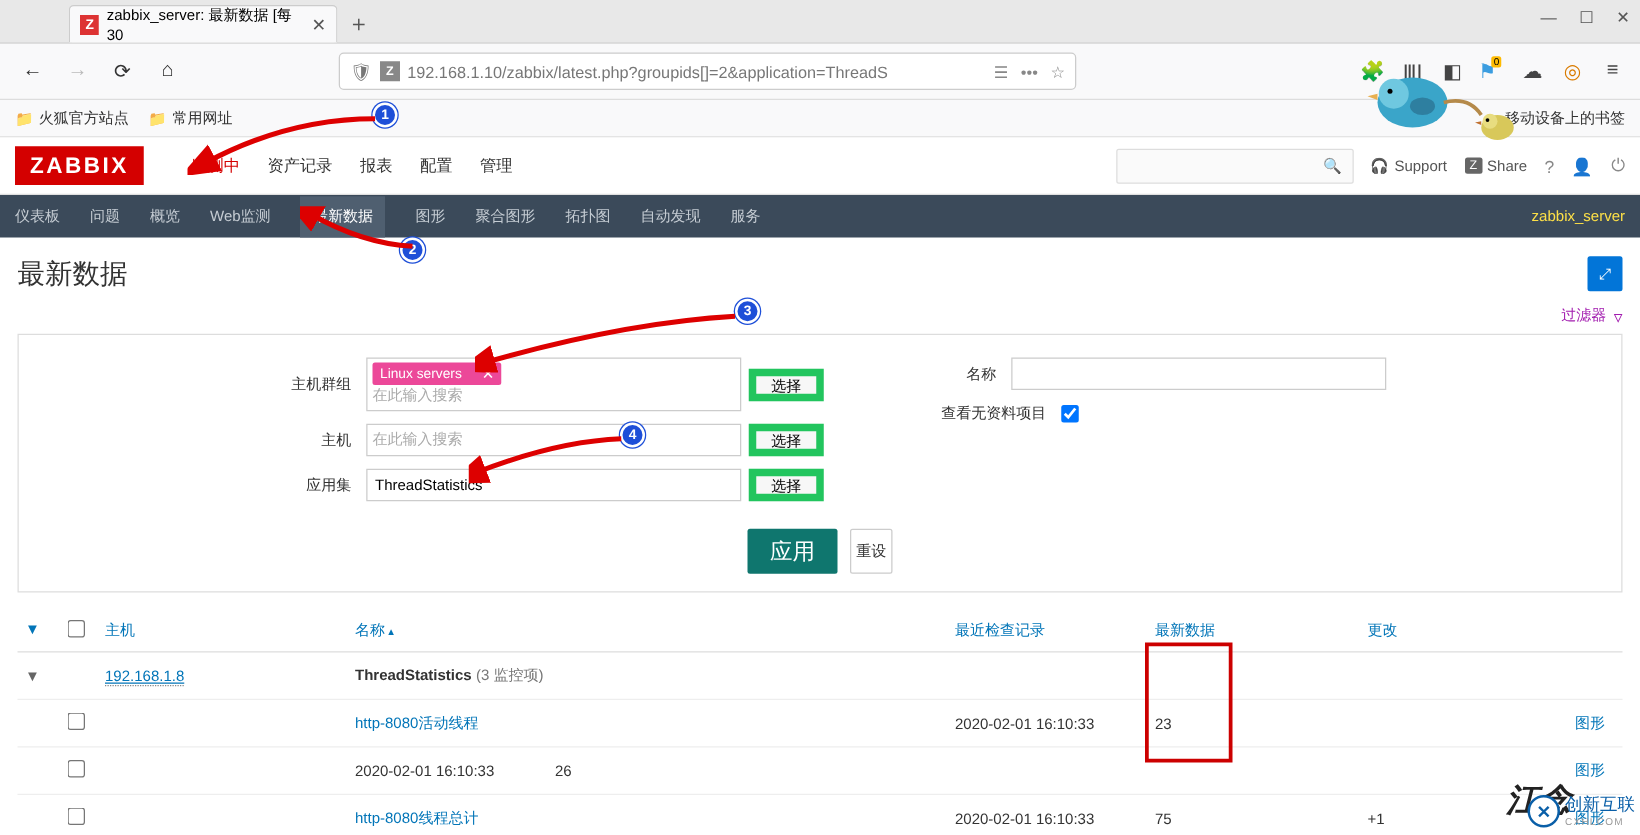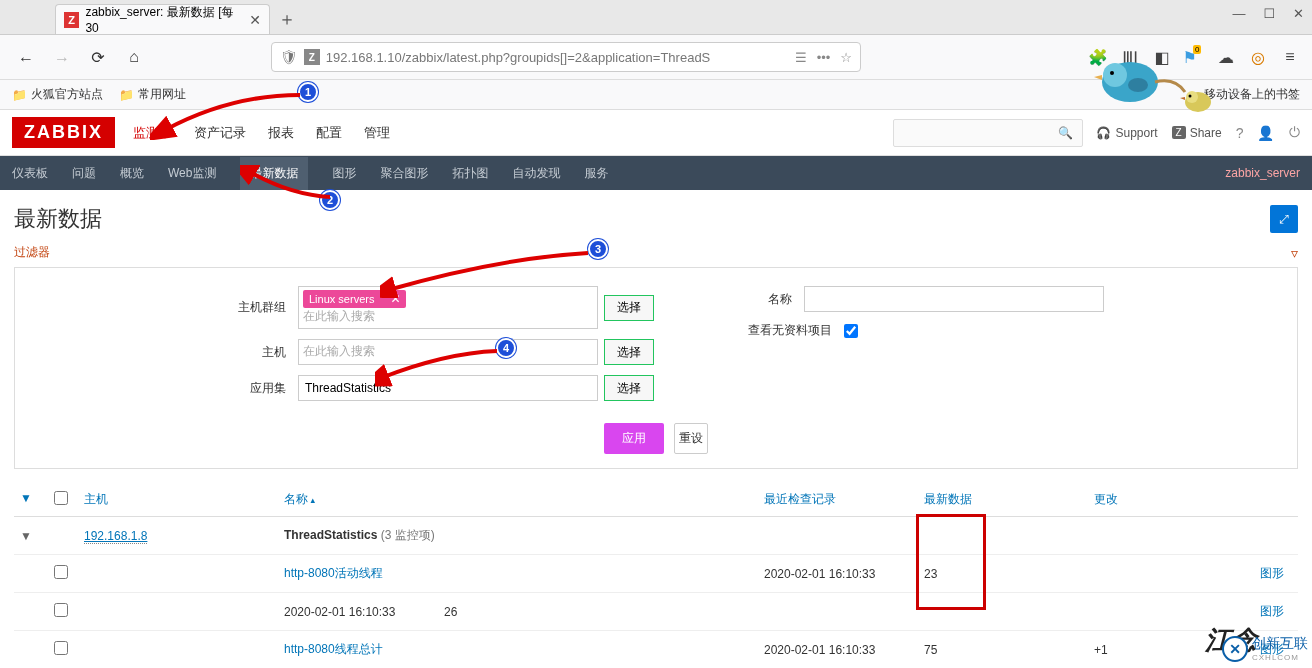--- a/index.html
+++ b/index.html
@@ -22,50 +22,50 @@
 .tb-right { position: absolute; right: 12px; display: flex; align-items: center; gap: 12px; }
 .tb-icon { width: 20px; height: 20px; display:flex; align-items:center; justify-content:center; color:#444; font-size:16px; }
 
 .bookmarks { height: 30px; background: #f9f9fa; display: flex; align-items: center; padding: 0 12px; gap: 16px; font-size: 12px; color: #333; border-bottom: 1px solid #ddd; }
 .bm-item { display: flex; align-items: center; gap: 4px; }
 .bm-right { margin-left: auto; }
 
 
 .z-header { height: 46px; background: #fff; display: flex; align-items: center; padding: 0 12px; border-bottom: 1px solid #e0e0e0; }
 .z-logo { background: #d40000; color: #fff; font-weight: bold; font-size: 18px; letter-spacing: 2px; padding: 5px 12px; }
-.z-mainnav { display: flex; gap: 22px; margin-left: 18px; font-size: 13px; color: #333; }
+.z-mainnav { display: flex; gap: 22px; margin-left: 38px; font-size: 13px; color: #333; }
 .z-mainnav .active { color: #d40000; }
 .z-header-right { margin-left: auto; display: flex; align-items: center; gap: 14px; color: #555; font-size: 12px; }
 .z-search { width: 190px; height: 28px; border: 1px solid #ddd; border-radius: 2px; background: #fafafa; display:flex; align-items:center; justify-content:flex-end; padding:0 8px; }
 .support { display:flex; align-items:center; gap:4px; }
 .share-badge { background:#666; color:#fff; font-size:10px; padding:1px 4px; border-radius:2px; }
 
 .z-subnav { height: 34px; background: #3b4a5a; display: flex; align-items: center; padding: 0 12px; gap: 24px; font-size: 12px; color: #c5ccd3; }
 .z-subnav .active { background: #4f5f70; color: #fff; padding: 8px 10px; }
-.z-subnav .srvlabel { margin-left: auto; color: #fca5a5; }
+.z-subnav .srvlabel { margin-left: auto; color: #fde047; }
 
 .page-title-row { display:flex; align-items:center; padding: 14px 14px 10px; }
 .page-title { font-size: 22px; color: #333; }
 .fullscreen-btn { margin-left:auto; width:28px; height:28px; background:#0275d8; color:#fff; display:flex; align-items:center; justify-content:center; border-radius:2px; font-size:12px; }
 
-.filter-bar { display:flex; justify-content:space-between; padding: 0 14px 6px; font-size:12px; color:#c2410c; align-items:center; gap:6px; }
+.filter-bar { display:flex; justify-content:flex-end; padding: 0 14px 6px; font-size:12px; color:#a21caf; align-items:center; gap:6px; }
 .filter-panel { margin: 0 14px; border:1px solid #ddd; background:#fff; padding: 18px 0 14px; }
 .filter-grid { display:flex; justify-content:center; gap: 60px; }
 .fcol { }
 .frow { display:flex; align-items:center; margin-bottom:10px; font-size:12px; color:#333; }
 .frow label { width: 90px; text-align:right; padding-right:12px; color:#333; }
 .multi { width: 300px; min-height: 26px; border:1px solid #ccc; padding: 3px 4px; background:#fff; font-size:12px; color:#aaa; }
 .chip { display:inline-flex; align-items:center; background:#ec4899; color:#fff; font-size:11px; padding:2px 6px; border-radius:2px; gap:16px; }
 .chip .x { cursor:pointer; font-size:12px; }
 .tinput { width: 300px; height:26px; border:1px solid #ccc; padding: 0 6px; font-size:12px; }
 .tinput2 { width: 300px; height:26px; border:1px solid #ccc; padding: 0 6px; font-size:12px; }
-.selbtn { height:26px; padding:0 12px; border:1px solid #22c55e; background:#f7f7f7; margin-left:6px; font-size:12px; }
+.selbtn { height:26px; padding:0 12px; border:6px solid #22c55e; background:#f7f7f7; margin-left:6px; font-size:12px; }
 .chk { width:14px; height:14px; }
 .filter-actions { display:flex; justify-content:center; gap:10px; margin-top:12px; }
-.btn-primary { background:#d946ef; color:#fff; border:none; padding:6px 18px; font-size:12px; border-radius:2px; }
+.btn-primary { background:#0f766e; color:#fff; border:none; padding:6px 18px; font-size:18px; border-radius:2px; }
 .btn-secondary { background:#fff; color:#333; border:1px solid #ccc; padding:6px 4px; font-size:12px; border-radius:2px; }
 
 .data-table { margin: 14px 14px 0; font-size:12px; color:#333; }
 .thead { display:flex; border-bottom:1px solid #ddd; padding: 8px 6px; color:#0275b8; }
 .thead .th { }
 .thead .sort::after { content:" ▴"; font-size:9px; }
 .col-expand { width: 34px; color:#0275b8; }
 .col-check { width: 30px; }
 .col-host { width: 200px; }
 .col-name { width: 480px; }

